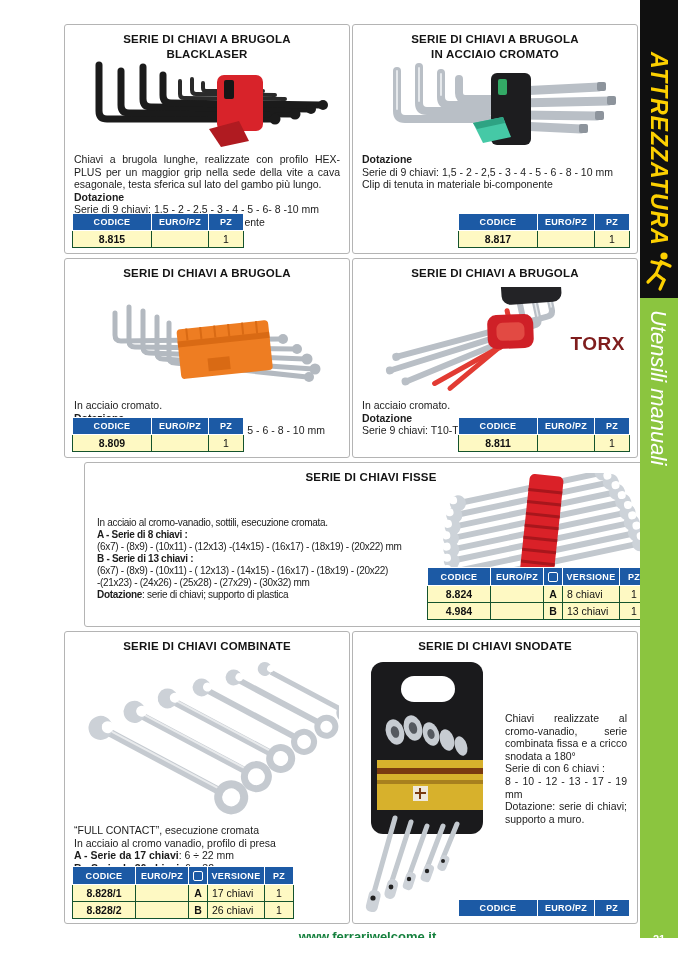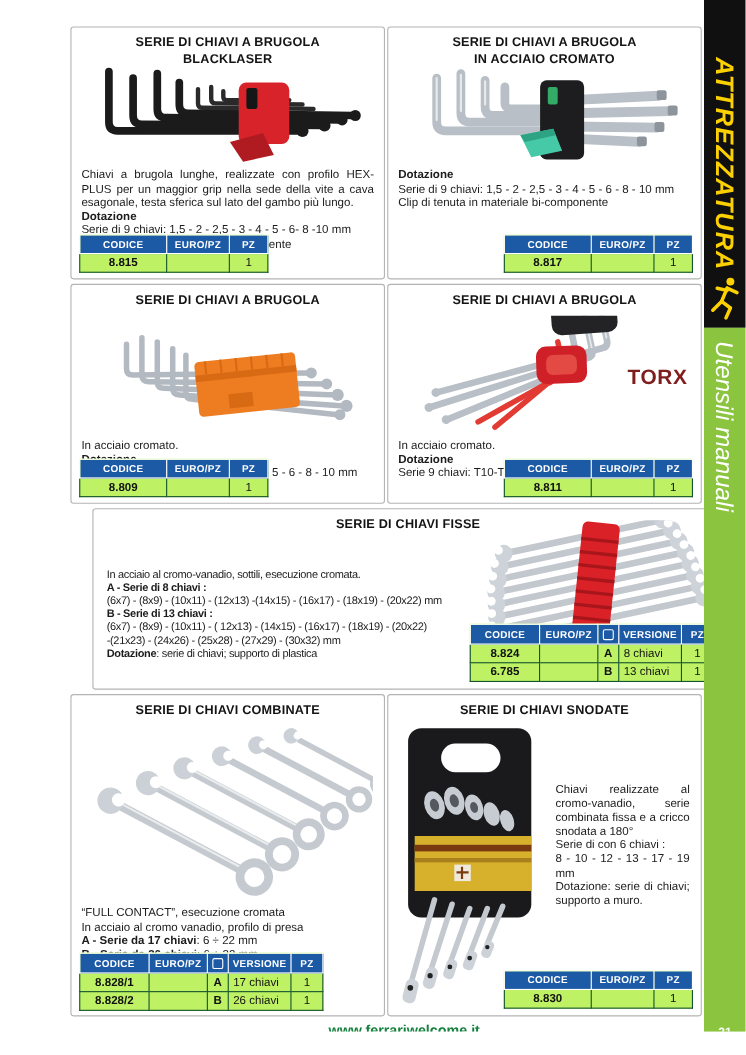--- a/index.html
+++ b/index.html
@@ -18,21 +18,21 @@
   
   .box{position:absolute;background:#fff;border:1px solid #b4b4b4;border-radius:3px;}
   .btitle{text-align:center;font-weight:bold;font-size:11.5px;line-height:1.3;color:#141414;
           padding-top:7px;letter-spacing:.2px;}
   .txt{position:absolute;font-size:10.5px;line-height:1.2;color:#1c1c1c;}
   .small{font-size:10px;letter-spacing:-0.3px;}
   .just{text-align:justify;}
   .b{font-weight:bold;}
   .torx{position:absolute;right:12px;top:74px;color:#7f1d1d;font-weight:bold;font-size:19px;letter-spacing:.5px;}
   
-  table.pt{border-collapse:collapse;background:#bef264;}
+  table.pt{border-collapse:collapse;background:#fef9c3;}
   table.pt th{background:#1c5aa5;color:#fff;font-size:9px;font-weight:bold;padding:3px 2px;
               border:1.5px solid #fff;text-align:center;letter-spacing:.3px;}
   table.pt td{border:1px solid #14532d;font-size:10.5px;padding:2px 4px;text-align:center;color:#111;}
   table.pt td.l{text-align:left;}
   table.pt{border:1px solid #a9bbd4;}
   .w74{min-width:74px}.w56{min-width:52px}.w34{min-width:30px}
   .w62{min-width:58px}.w52{min-width:48px}.w20{min-width:14px}.wv{min-width:52px}.w28{min-width:24px}
   .sq{display:inline-block;width:8px;height:8px;border:1.6px solid #fff;border-radius:2px;vertical-align:middle;}
   .tbl{position:absolute;}
   .footer{position:absolute;top:929px;left:0;width:640px;text-align:center;padding-left:95px;
@@ -347,21 +347,21 @@
         <th class="w28">PZ</th>
       </tr>
       <tr>
         <td class="b">8.824</td>
         <td></td>
         <td class="b">A</td>
         <td class="l">8 chiavi</td>
         <td>1</td>
       </tr>
       <tr>
-        <td class="b">6.785</td>
+        <td class="b">4.984</td>
         <td></td>
         <td class="b">B</td>
         <td class="l">13 chiavi</td>
         <td>1</td>
       </tr>
     </tbody>
       </table>
   </div>
 
   <div class="box" style="left:64px;top:631px;width:284px;height:291px;">
@@ -510,25 +510,20 @@
       <div>8 - 10 - 12 - 13 - 17 - 19 mm</div>
       <div>Dotazione: serie di chiavi; supporto a muro.</div>
     </div>
     <table class="pt tbl" style="right:7px;bottom:6px;">
       <tbody>
           <tr>
         <th class="w74">CODICE</th>
         <th class="w56">EURO/PZ</th>
         <th class="w34">PZ</th>
       </tr>
-      <tr>
-        <td class="b">8.830</td>
-        <td></td>
-        <td>1</td>
-      </tr>
     </tbody>
       </table>
   </div>
 
   <div class="side-black">
     <div class="vtext cat-label">ATTREZZATURA</div>
     <div class="runner">
       <svg width="30" height="42" viewBox="0 0 30 42">
         <g stroke="#fdd000" stroke-width="3.2" stroke-linecap="round" fill="none">
           <line x1="17" y1="12" x2="12" y2="24"></line>

